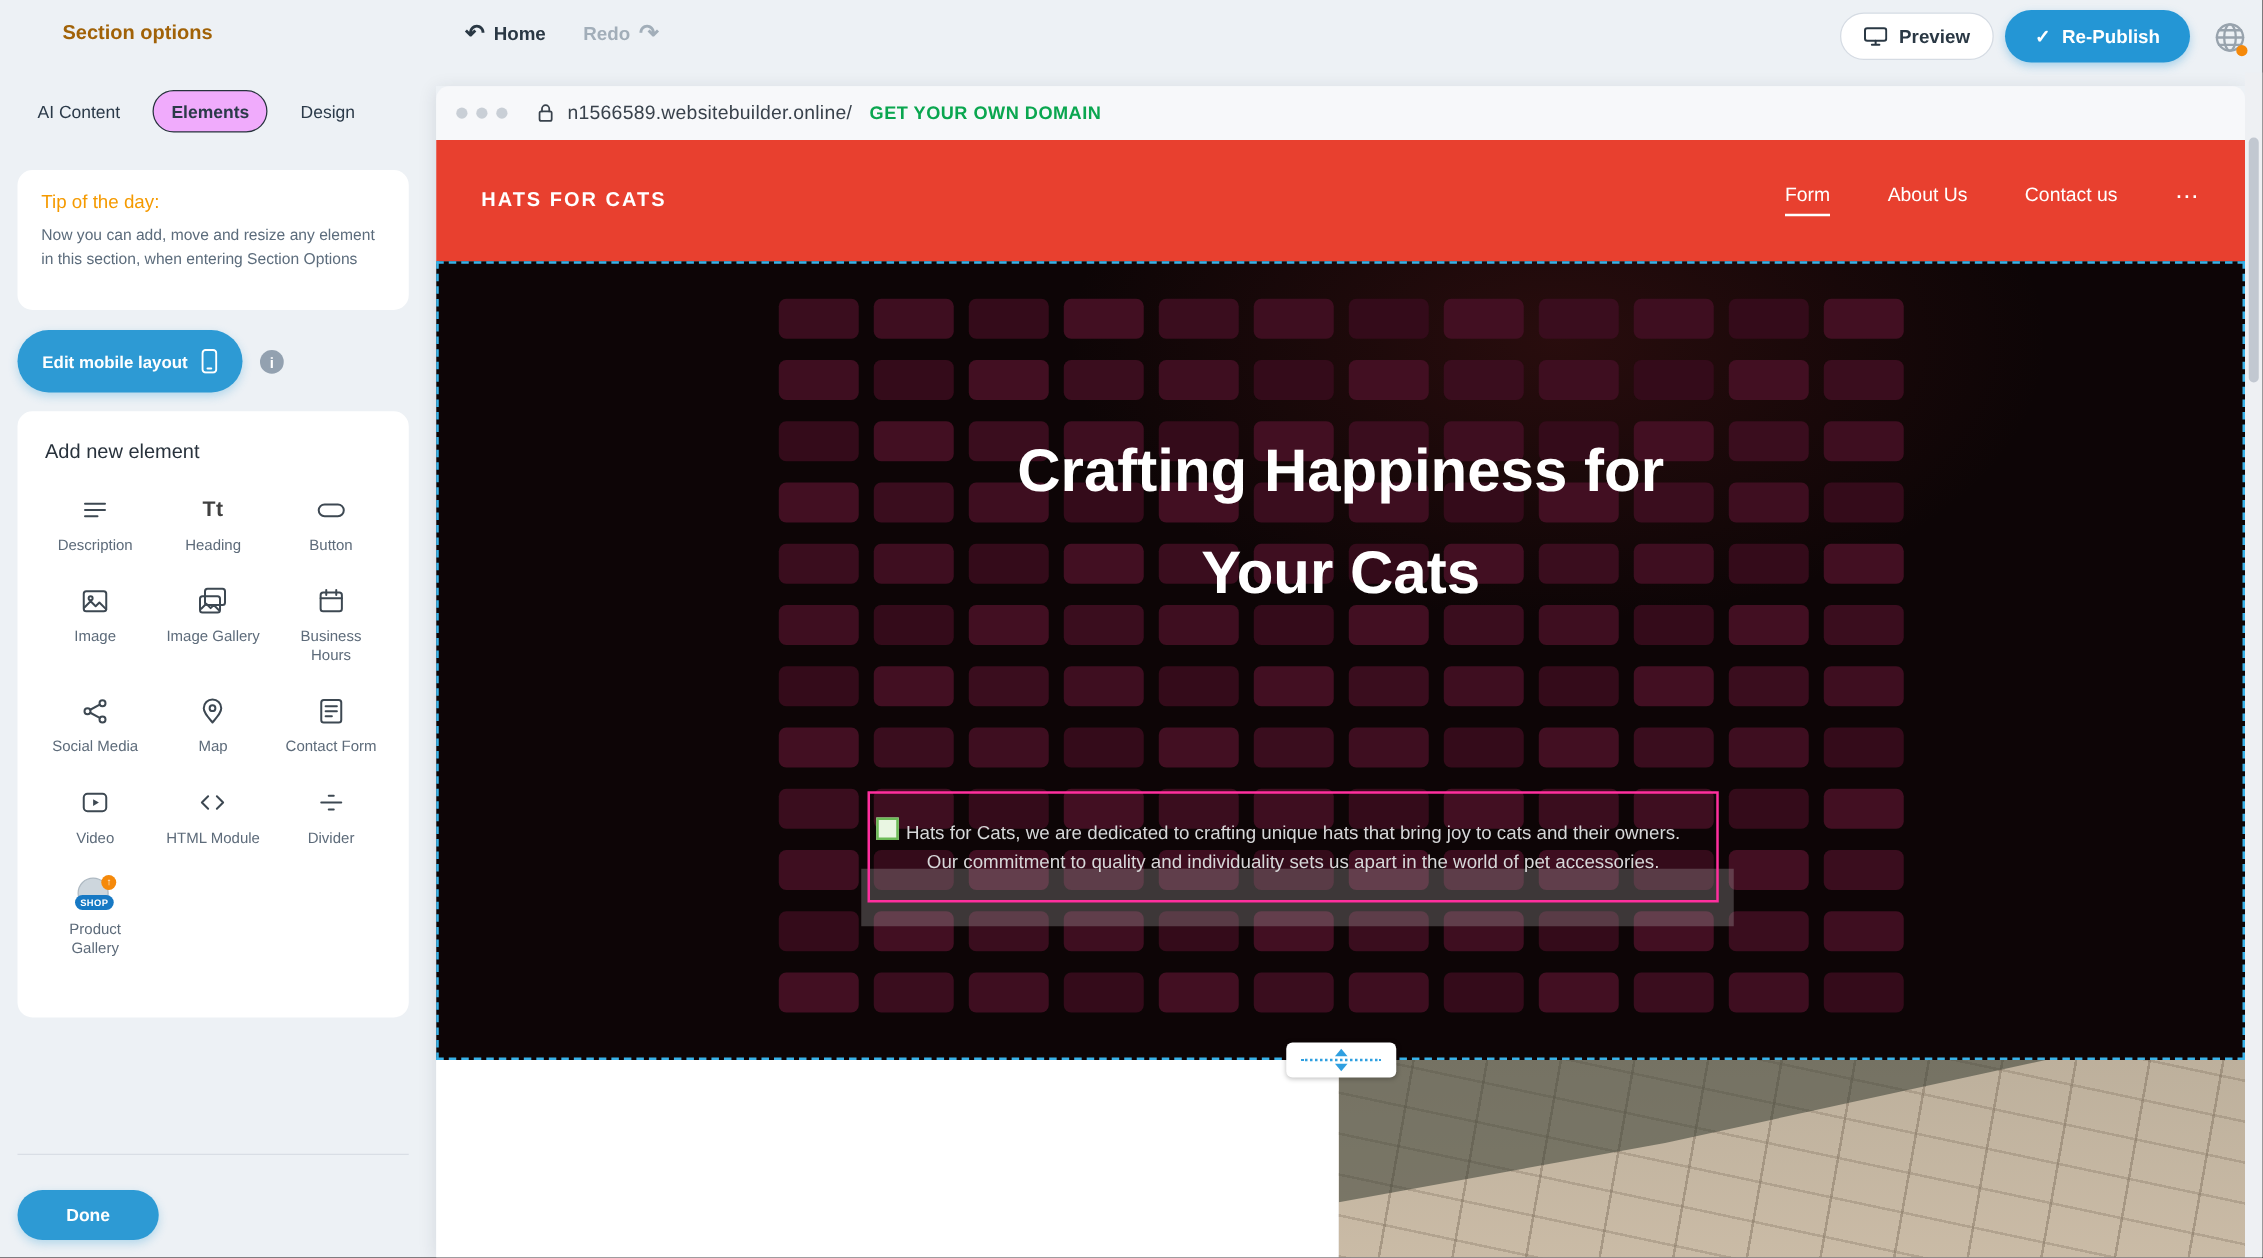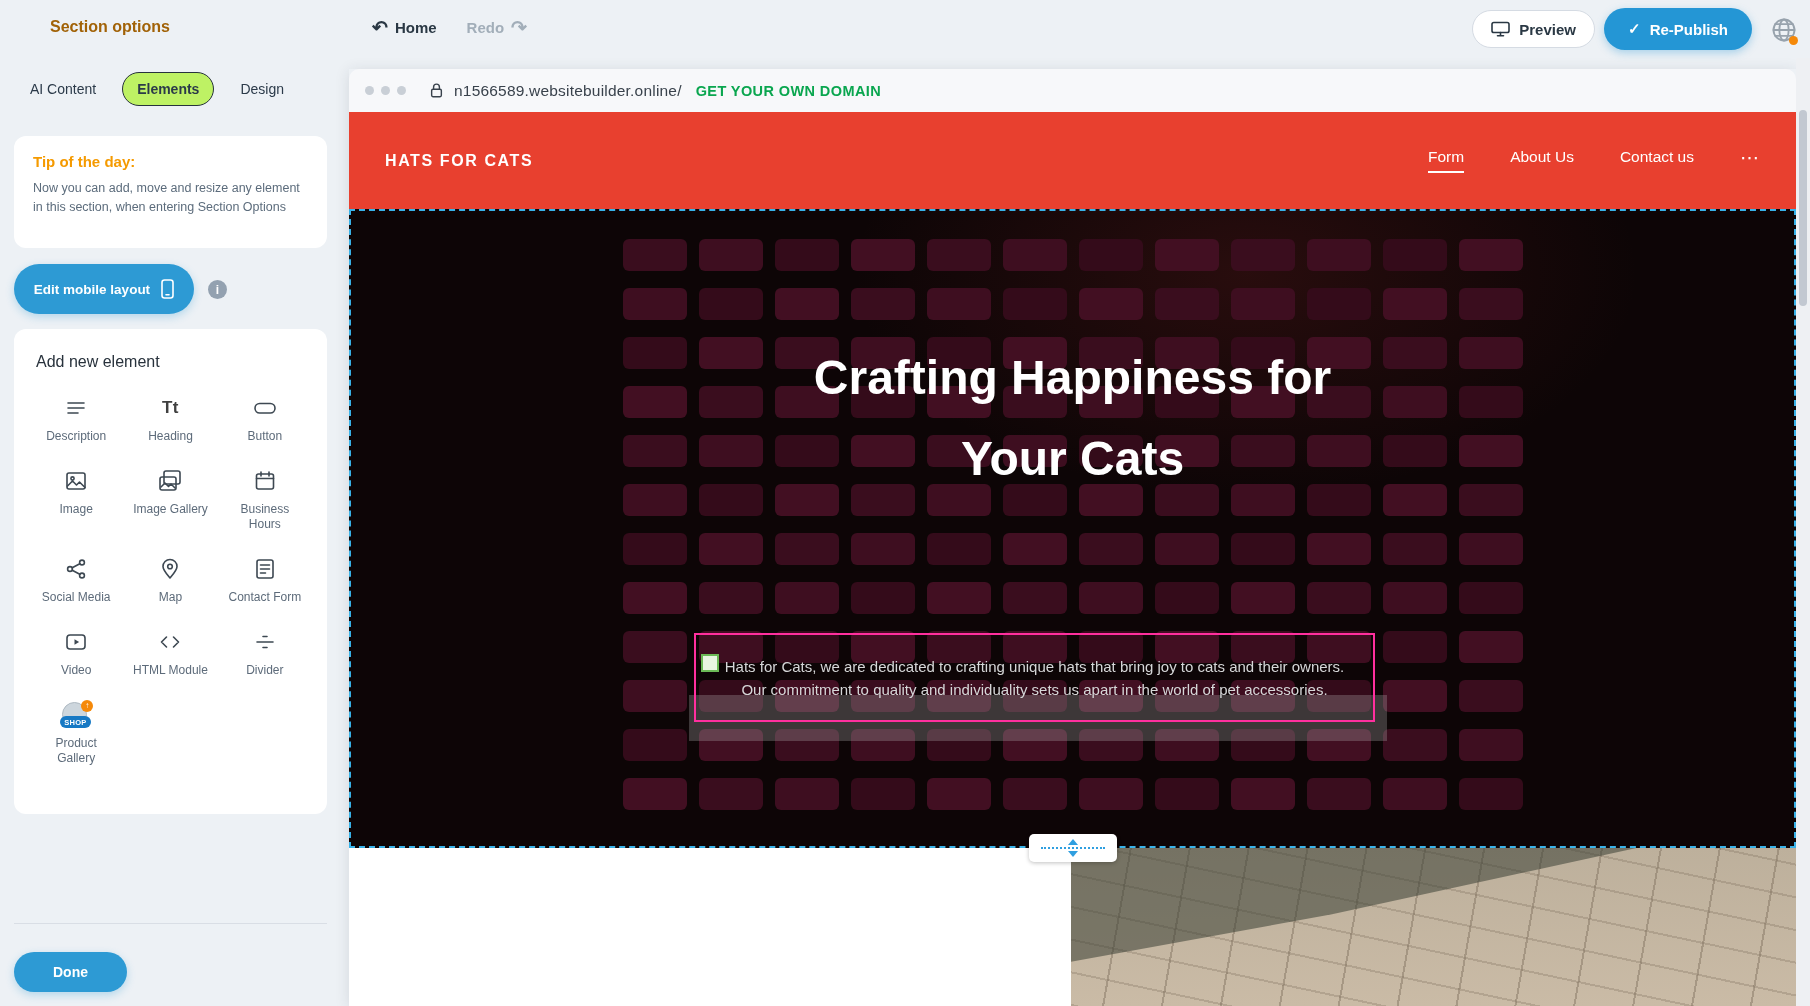--- a/index.html
+++ b/index.html
@@ -21,23 +21,23 @@
   .curve-ic { font-size:19px; line-height:1; }
   .preview-btn { position:absolute; right:215px; top:10px; height:38px; background:#fff; border:1px solid #d5dbe3; border-radius:19px; display:flex; align-items:center; gap:9px; padding:0 18px; font-size:15px; font-weight:700; color:#2a3844; cursor:pointer; }
   .republish-btn { position:absolute; right:58px; top:8px; height:42px; background:#2496d5; border:none; border-radius:21px; display:flex; align-items:center; gap:9px; padding:0 24px; font-size:15px; font-weight:700; color:#fff; cursor:pointer; box-shadow:0 3px 8px rgba(36,150,213,.35); }
   .check-ic { font-size:15px; }
   .globe-btn { position:absolute; right:8px; top:12px; width:36px; height:36px; display:flex; align-items:center; justify-content:center; cursor:pointer; }
   .globe-dot { position:absolute; right:4px; bottom:3px; width:9px; height:9px; border-radius:50%; background:#f5890a; }
 
   
   .tabs { position:absolute; left:16px; top:72px; display:flex; gap:12px; align-items:center; }
   .tab { font-size:14px; color:#2b3a49; padding:8px 14px; border-radius:17px; cursor:pointer; }
-  .tab.active { background:#bef264; border:1px solid #27323d; font-weight:700; }
+  .tab.active { background:#f0abfc; border:1px solid #27323d; font-weight:700; }
   .tip-card { position:absolute; left:14px; top:136px; width:313px; height:112px; background:#fff; border-radius:12px; padding:17px 19px; }
-  .tip-title { color:#f59a00; font-weight:700; font-size:15px; }
+  .tip-title { color:#f59a00; font-weight:400; font-size:15px; }
   .tip-body { margin-top:9px; font-size:12.5px; color:#5c6c7c; line-height:1.55; }
   .edit-mobile-btn { position:absolute; left:14px; top:264px; width:180px; height:50px; background:#2d9ad4; border:none; border-radius:25px; color:#fff; font-weight:700; font-size:13.5px; display:flex; align-items:center; justify-content:center; gap:11px; cursor:pointer; box-shadow:0 3px 8px rgba(45,154,212,.3); }
   .info-icon { position:absolute; left:208px; top:280px; width:19px; height:19px; border-radius:50%; background:#93a1b0; color:#fff; font-size:12px; font-weight:700; display:flex; align-items:center; justify-content:center; cursor:pointer; }
   .add-card { position:absolute; left:14px; top:329px; width:313px; height:485px; background:#fff; border-radius:12px; padding:24px 16px; }
   .add-title { font-size:16px; color:#28323c; margin-bottom:22px; padding-left:6px; font-weight:500; }
   .el-grid { display:grid; grid-template-columns:repeat(3,1fr); row-gap:22px; column-gap:2px; }
   .el-item { display:flex; flex-direction:column; align-items:center; text-align:center; cursor:pointer; }
   .el-icon { height:30px; display:flex; align-items:center; justify-content:center; }
   .el-label { margin-top:6px; font-size:12px; color:#5d6b7a; line-height:1.25; max-width:82px; }
   .txticon { font-weight:700; font-size:17px; color:#404040; letter-spacing:.5px; }

